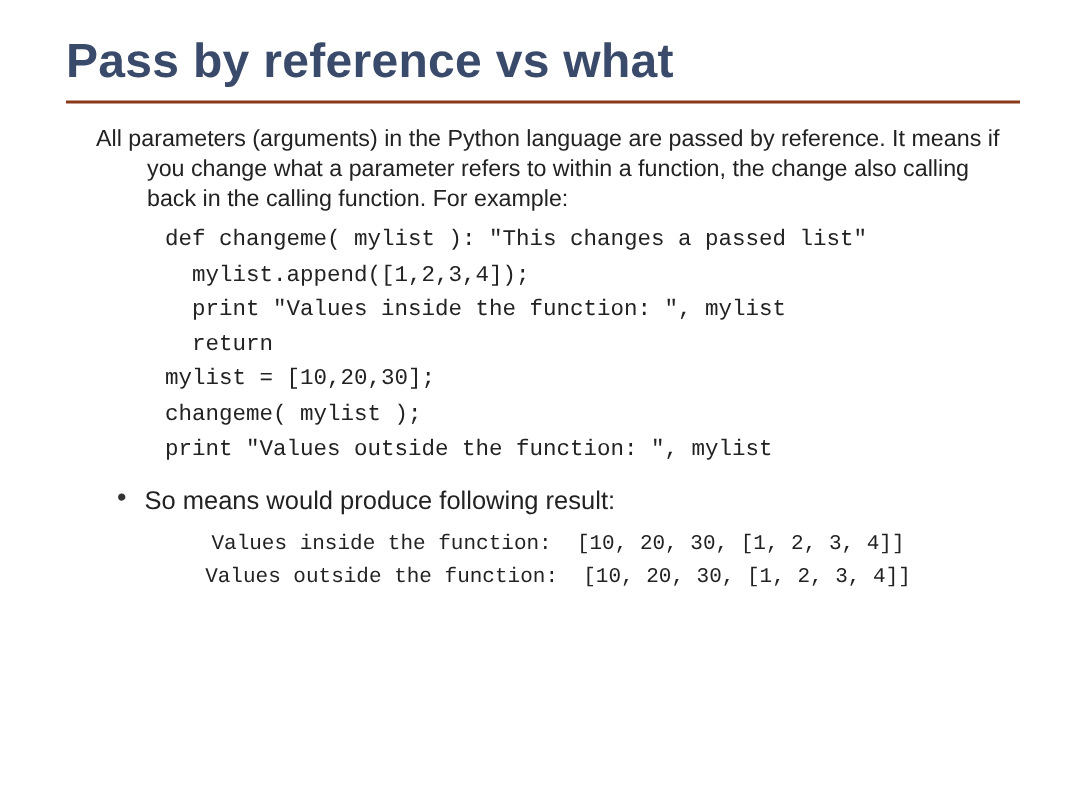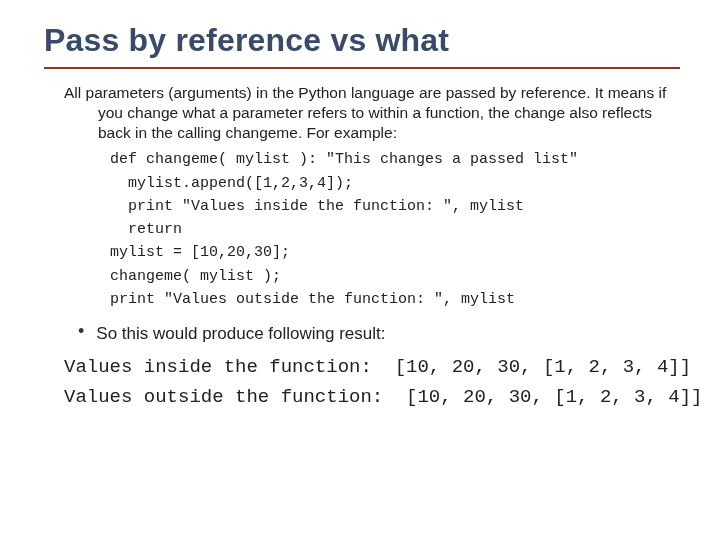--- a/index.html
+++ b/index.html
@@ -56,44 +56,45 @@
     margin-right: 12px;
     position: relative;
     top: -2px;
   }
   .bullet-text {
     font-size: 17px;
     line-height: 1.3;
   }
   .output {
     font-family: "Courier New", Courier, monospace;
-    font-size: 19px;
+    font-size: 14px;
     line-height: 1.55;
     white-space: pre;
     padding-left: 20px;
     margin: 2px 0 0 0;
+    text-align: center;
   }
 </style>
 </head>
 <body>
 
 <div class="slide">
   <h1 class="title">Pass by reference vs what</h1>
   <hr class="rule">
 
-  <p class="para">All parameters (arguments) in the Python language are passed by reference. It means if you change what a parameter refers to within a function, the change also reflects back in the calling changeme. For example:</p>
+  <p class="para">All parameters (arguments) in the Python language are passed by reference. It means if you change what a parameter refers to within a function, the change also calling back in the calling function. For example:</p>
 
   <div class="code">def changeme( mylist ): "This changes a passed list"
   mylist.append([1,2,3,4]);
   print "Values inside the function: ", mylist
   return
 mylist = [10,20,30];
 changeme( mylist );
 print "Values outside the function: ", mylist</div>
 
   <div class="bullet-row">
     <span class="bullet-dot">•</span>
-    <span class="bullet-text">So this would produce following result:</span>
+    <span class="bullet-text">So means would produce following result:</span>
   </div>
 
   <div class="output">Values inside the function:  [10, 20, 30, [1, 2, 3, 4]]
 Values outside the function:  [10, 20, 30, [1, 2, 3, 4]]</div>
 </div>
 
 </body></html>

